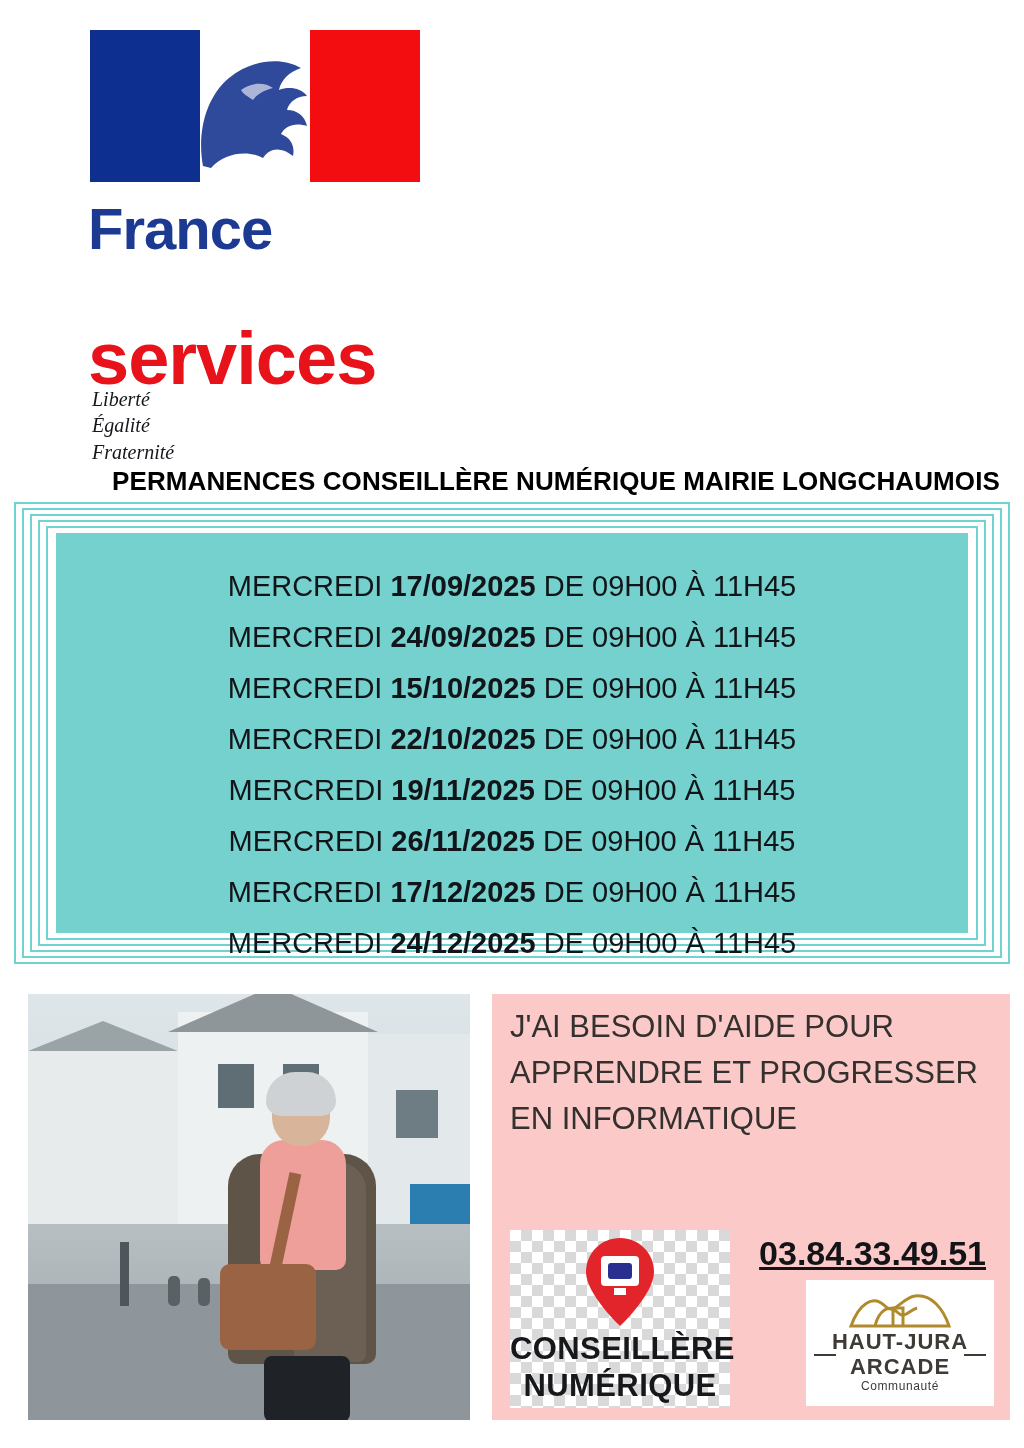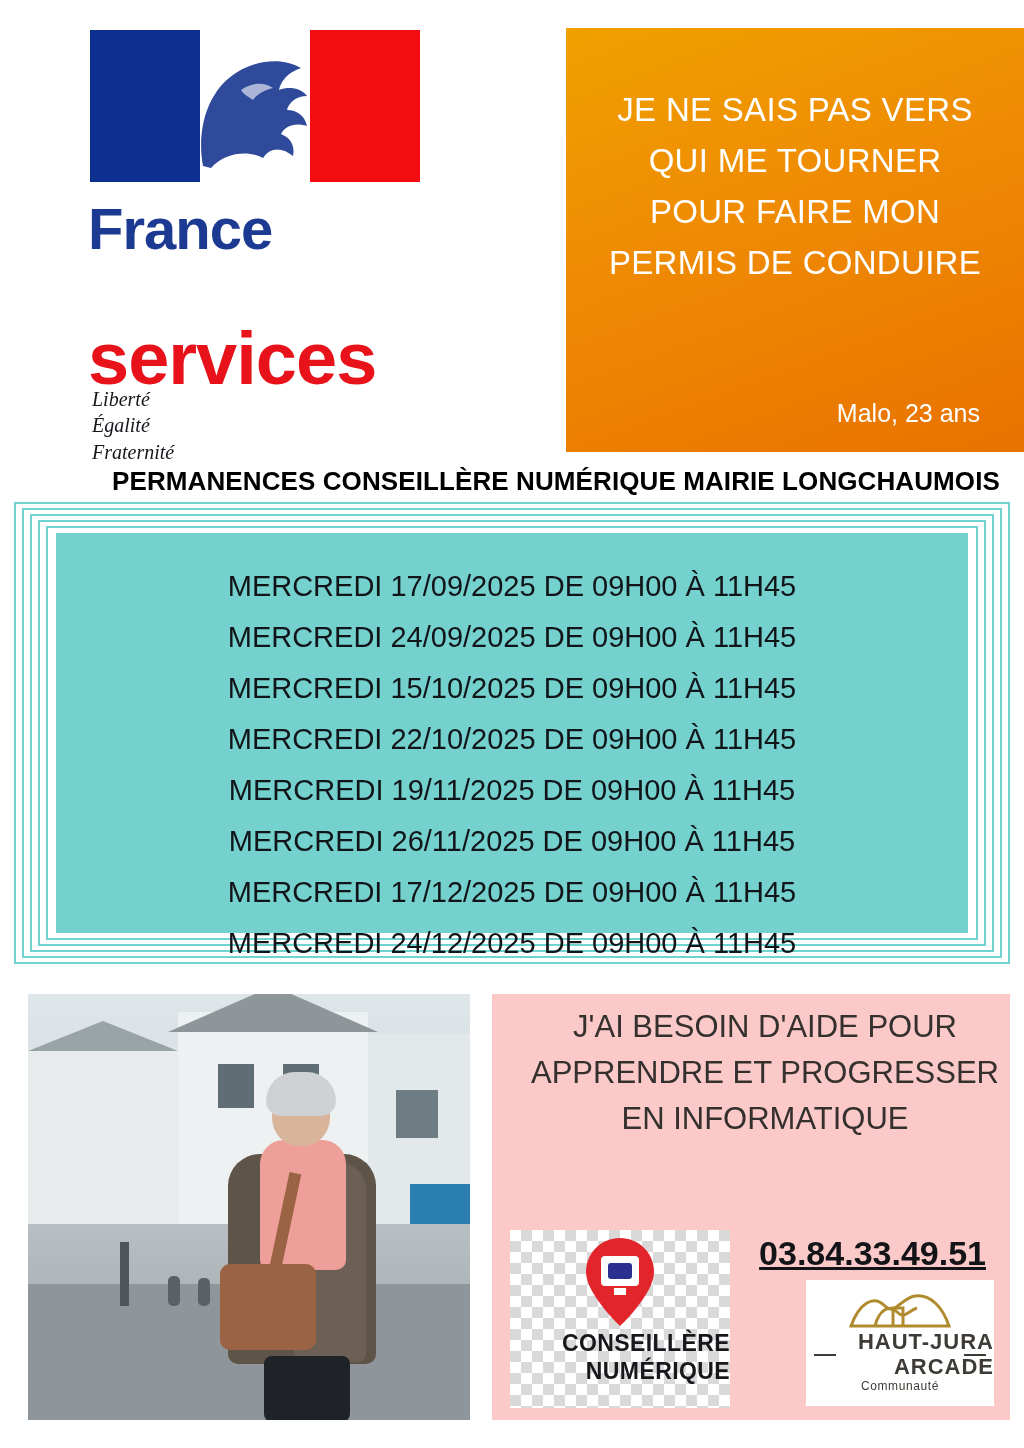--- a/index.html
+++ b/index.html
@@ -137,21 +137,21 @@
   }
   .date-row {
     text-align: center;
     font-size: 29px;
     color: #111418;
     line-height: 1;
     padding: 11px 0;
     white-space: nowrap;
   }
   .date-row .d-bold {
-    font-weight: 400;
+    font-weight: 700;
   }
 
   
   .photo {
     position: absolute;
     left: 28px; top: 994px;
     width: 442px; height: 426px;
     overflow: hidden;
     background: #b9c4c9;
   }
@@ -209,25 +209,23 @@
   .pink-box {
     position: absolute;
     left: 492px; top: 994px;
     width: 518px; height: 426px;
     background: #fbc9c8;
   }
   .pink-text {
     position: absolute;
     left: 18px; top: 10px;
     width: 482px;
-    text-align: center;
     font-size: 31px;
     line-height: 1.48;
     color: #33302e;
-    margin-left: 14px;
   }
   .phone {
     position: absolute;
     right: 24px; top: 240px;
     font-size: 34px;
     font-weight: 700;
     color: #121417;
     text-decoration: underline;
   }
 
@@ -244,40 +242,40 @@
   }
   .cn-pin {
     position: absolute;
     left: 50%; top: 6px;
     transform: translateX(-50%);
     width: 74px; height: 92px;
   }
   .cn-label {
     position: absolute;
     left: 0; right: 0; top: 100px;
-    text-align: right;
-    font-size: 23px;
+    text-align: center;
+    font-size: 31px;
     font-weight: 700;
     color: #17181c;
     line-height: 1.2;
     letter-spacing: 0.4px;
   }
 
   
   .hj-logo {
     position: absolute;
     right: 16px; top: 286px;
     width: 188px; height: 126px;
     background: #ffffff;
     box-sizing: border-box;
     padding-top: 4px;
   }
   .hj-mountains { display: block; margin: 0 auto; }
   .hj-line1, .hj-line2 {
-    text-align: right;
+    text-align: center;
     font-size: 22px;
     font-weight: 700;
     color: #3e3b36;
     letter-spacing: 1px;
     line-height: 1.12;
   }
   .hj-sub {
     text-align: center;
     font-size: 12px;
     color: #3e3b36;
@@ -307,24 +305,20 @@
     </div>
     <div class="fs-word-france">France</div>
     <div class="fs-word-services">services</div>
     <div class="fs-motto">
       <div>Liberté</div>
       <div>Égalité</div>
       <div>Fraternité</div>
     </div>
   </div>
 
-  <div class="quote-box">
-    <div class="quote-text">JE NE SAIS PAS VERS QUI ME TOURNER POUR FAIRE MON PERMIS DE CONDUIRE</div>
-    <div class="quote-author">Malo, 23 ans</div>
-  </div>
 </div>
 
 <div class="headline">PERMANENCES CONSEILLÈRE NUMÉRIQUE  MAIRIE LONGCHAUMOIS</div>
 
 <div class="schedule-wrap">
   <div class="frame f1"></div>
   <div class="frame f2"></div>
   <div class="frame f3"></div>
   <div class="frame f4"></div>
   <div class="frame f5"></div>

